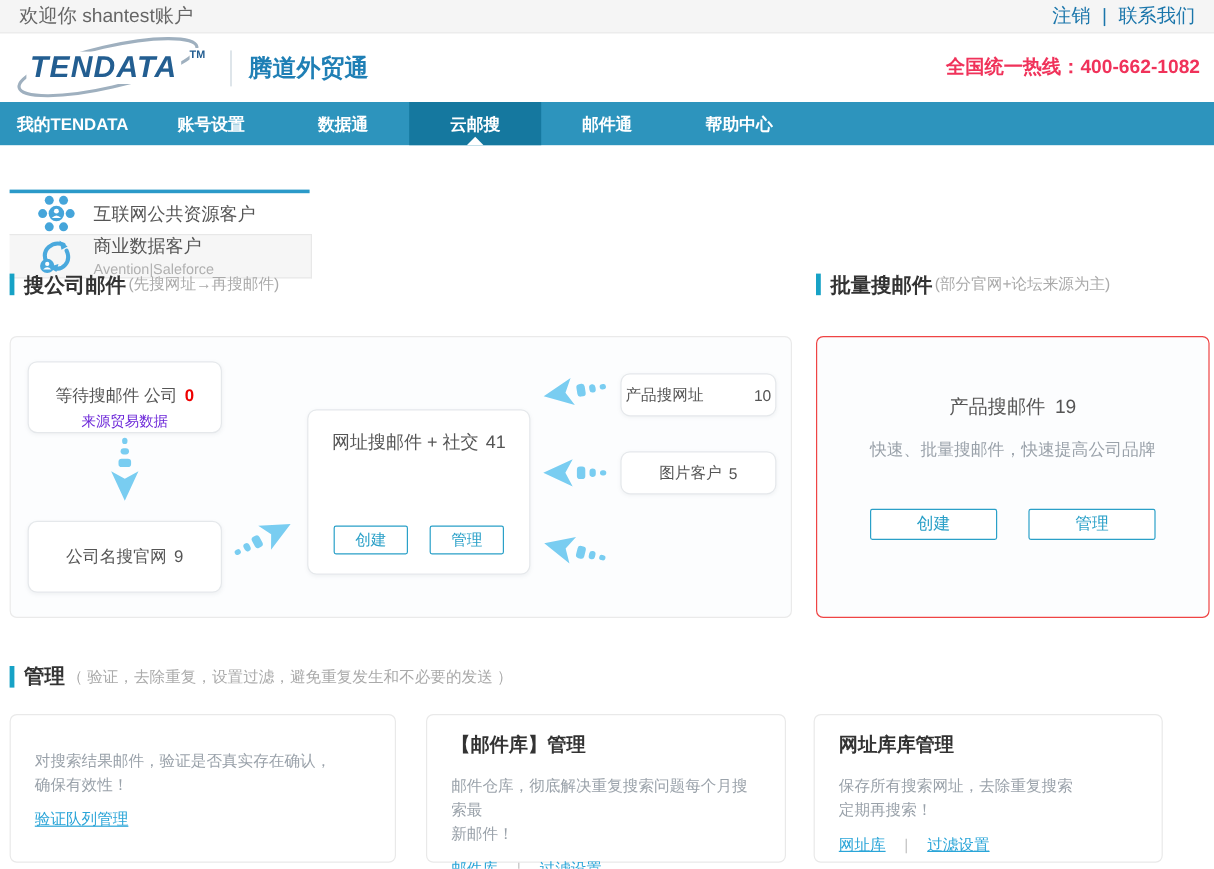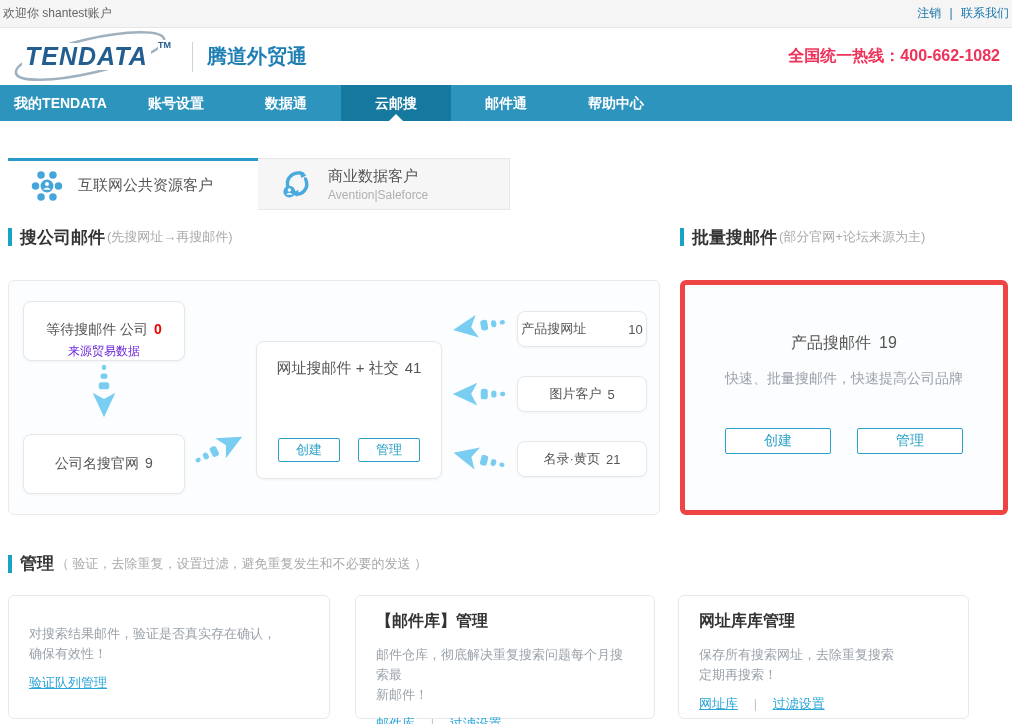--- a/index.html
+++ b/index.html
@@ -2,21 +2,21 @@
 <html><head>
 <meta charset="utf-8">
 <style>
   * { margin:0; padding:0; box-sizing:border-box; }
   html,body { width:1012px; height:724px; background:#fff; overflow:hidden;
     font-family:"Liberation Sans","DejaVu Sans",sans-serif; color:#333; }
 
   
   .topbar { height:28px; background:#f5f5f5; border-bottom:1px solid #e6e6e6;
     display:flex; align-items:center; justify-content:space-between;
-    padding:0 3px; font-size:12px; color:#666; }
+    padding:0 16px; font-size:16px; color:#666; }
   .top-links { color:#1b76ab; }
   .top-links a { color:#1b76ab; text-decoration:none; cursor:pointer; }
   .top-links .sep { margin:0 5px; color:#1b76ab; }
 
   
   .header { height:57px; display:flex; align-items:center; padding:0 12px; background:#fff; }
   .logo-wrap { position:relative; width:168px; height:46px; }
   .logo-swoosh { position:absolute; left:-6px; top:-5px; }
   .logo-text { position:absolute; left:10px; top:9px; font-size:25px; font-weight:bold;
     font-style:italic; letter-spacing:1px; color:#235e91; background:#fff; padding:0 3px; line-height:1.1; }
@@ -29,41 +29,41 @@
   .nav { height:36px; background:#2d94bd; display:flex; }
   .nav-item { height:36px; line-height:36px; text-align:center; color:#fff;
     font-size:14px; font-weight:bold; cursor:pointer; width:110px; position:relative; }
   .nav-item.first { width:121px; }
   .nav-item.active { background:#15789f; }
   .nav-item.active::after { content:""; position:absolute; bottom:0; left:50%;
     margin-left:-7px; border-left:7px solid transparent; border-right:7px solid transparent;
     border-bottom:7px solid #fff; }
 
   
-  .tabs { display:flex; margin:37px 0 0 8px; height:52px; }
+  .tabs { display:flex; margin:37px 0 0 8px; height:52px;flex-direction:column; }
   .tab { display:flex; align-items:center; cursor:pointer; }
   .tab.active { width:250px; background:#fff; border-top:3px solid #2b9ac9; padding-left:22px; }
   .tab.inactive { width:252px; background:#f6f6f6; border:1px solid #e8e8e8; border-left:none; padding-left:22px; }
   .tab-icon { width:34px; height:34px; margin-right:14px; flex:0 0 auto; }
   .tab-label { font-size:15px; color:#555; }
   .tab-sub { display:block; font-size:12px; color:#b0b0b0; margin-top:2px; }
 
   
   .section-heads { display:flex; margin:12px 0 0 8px; height:30px; align-items:center; }
   .sec-head { display:flex; align-items:center; }
   .sec-bar { width:4px; height:18px; background:#17a2c6; margin-right:8px; }
   .sec-title { font-size:17px; font-weight:bold; color:#333; }
   .sec-note { font-size:13px; color:#aaa; margin-left:2px; }
   .sec-head.right { margin-left:auto; width:332px; }
 
   
   .panels { display:flex; margin:28px 0 0 8px; }
   .flow-panel { width:652px; height:235px; background:#fcfdfe; border:1px solid #eaeaea;
     border-radius:6px; position:relative; }
-  .batch-panel { width:328px; height:235px; background:#fcfdfe; border:5px solid #ef4444;
+  .batch-panel { width:328px; height:235px; background:#fcfdfe; border:1px solid #ef4444;
     border-radius:6px; margin-left:20px; text-align:center; }
 
   .fbox { position:absolute; background:#fff; border:1px solid #e5e8eb; border-radius:8px;
     box-shadow:0 1px 3px rgba(120,130,140,.08); display:flex; flex-direction:column;
     align-items:center; justify-content:center; font-size:14px; color:#555; cursor:pointer; }
   .fbox .sub { font-size:12px; color:#6d28d9; margin-top:4px; }
   .fbox .cnt { margin-left:6px; }
   .cnt-red { color:#ee0000; font-weight:bold; }
   .fb-wait { left:14px; top:20px; width:162px; height:60px;justify-content:flex-end; }
   .fb-company { left:14px; top:153px; width:162px; height:60px; }
@@ -259,24 +259,20 @@
     </div>
 
     <div class="fbox fb-src fb-src1">
       <span>产品搜网址</span>
         <span class="cnt">10</span>
     </div>
     <div class="fbox fb-src fb-src2">
       <span>图片客户</span>
         <span class="cnt">5</span>
     </div>
-    <div class="fbox fb-src fb-src3">
-      <span>名录·黄页</span>
-        <span class="cnt">21</span>
-    </div>
   </div>
 
   <div class="batch-panel">
     <div class="bp-title"><span>产品搜邮件</span><span class="cnt">19</span></div>
     <div class="bp-desc">快速、批量搜邮件，快速提高公司品牌</div>
     <div class="bp-buttons">
       <button class="btn-lg">创建</button>
       <button class="btn-lg">管理</button>
     </div>
   </div>

